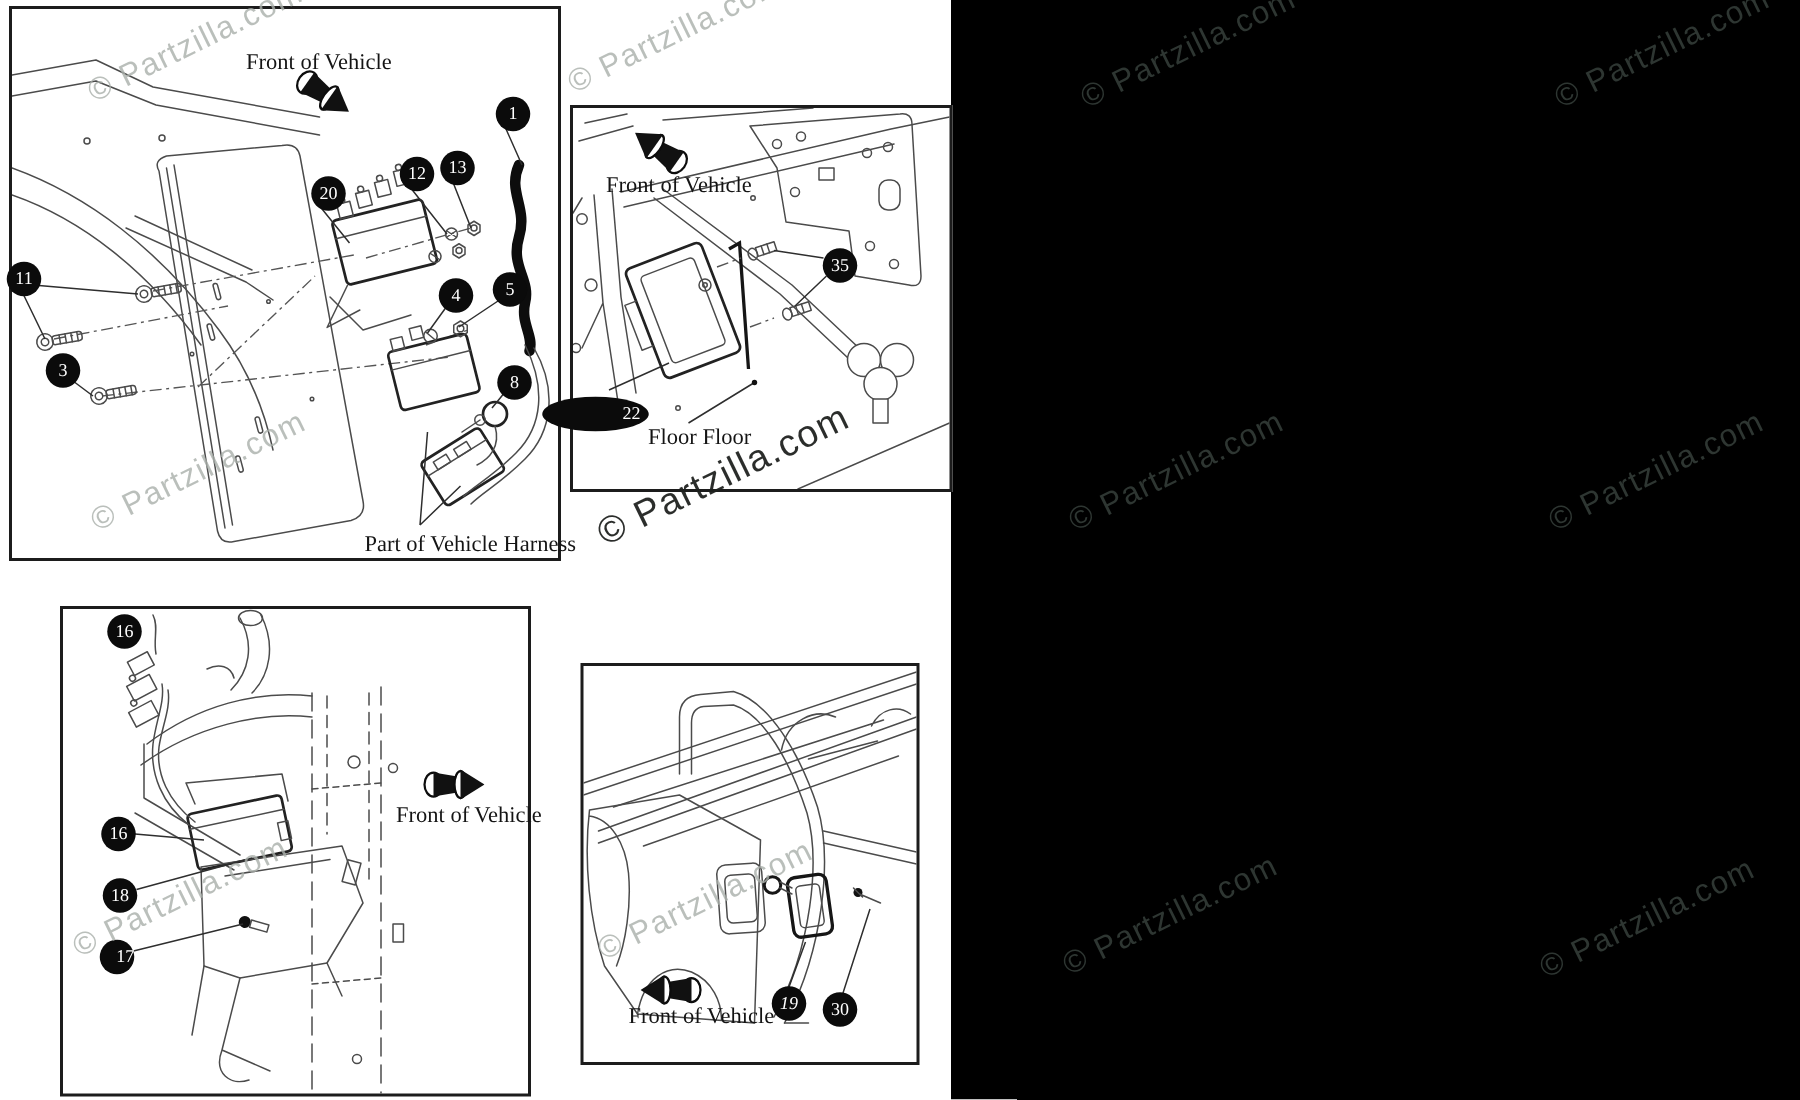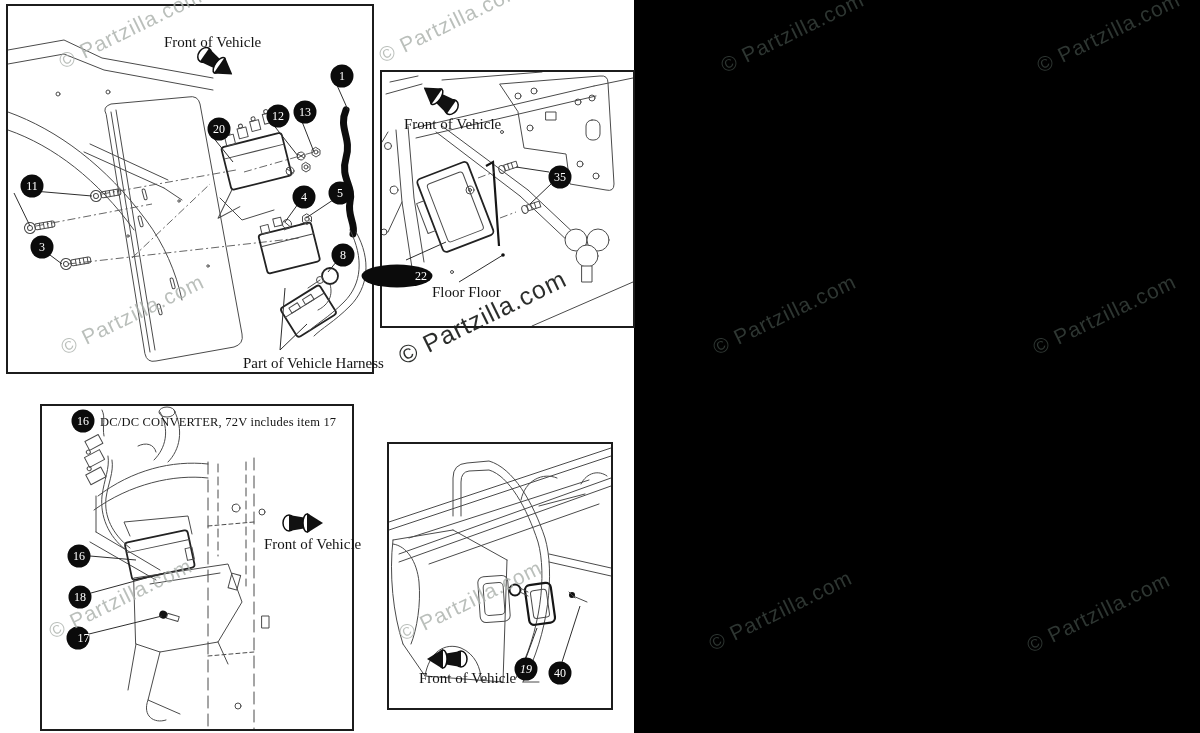--- a/index.html
+++ b/index.html
@@ -146,21 +146,21 @@
       <ellipse cx="26" cy="12" rx="4" ry="9" fill="#fff" stroke="#0d0d0d" stroke-width="1.5"></ellipse>
       <polygon class="fillb" points="26,2 42,12 26,22"></polygon>
     </g>
       </svg>
   </span>
   <span class="lbl" style="left:235px;top:349px;">Part of Vehicle Harness</span>
   <div class="co" style="left:334px;top:70px;">1</div>
   <div class="co" style="left:211px;top:123px;">20</div>
   <div class="co" style="left:270px;top:110px;">12</div>
   <div class="co" style="left:297px;top:106px;">13</div>
-  <div class="co" style="left:24px;top:180px;">11</div>
+  <div class="co" style="left:8px;top:180px;">11</div>
   <div class="co" style="left:34px;top:241px;">3</div>
   <div class="co" style="left:296px;top:191px;">4</div>
   <div class="co" style="left:332px;top:187px;">5</div>
   <div class="co" style="left:335px;top:249px;">8</div>
 </div>
 
 <div class="panel" style="left:380px;top:70px;width:251px;height:254px;">
   <svg class="art" width="251" height="254" viewBox="0 0 251 254">
     <path class="thin" d="M14,58 L20,130 L30,196 M26,54 L32,126 L42,190 M20,130 L6,160"></path>
     <circle class="thin" cx="6" cy="74" r="3.5"></circle>
@@ -269,21 +269,20 @@
 
     <path class="thin" d="M92,172 L186,158 L200,196 L176,236 L118,246 L94,238 Z"></path>
     <path class="thin" d="M108,178 L178,167 M176,236 L186,258 M118,246 L106,294 L138,308 M94,238 L86,284 M106,294 C100,310 112,318 124,314"></path>
 
     <g transform="rotate(16 126 210)">
       <circle class="fillb" cx="121" cy="210" r="4"></circle>
       <rect class="thin" x="125" y="207.5" width="12" height="5"></rect>
     </g>
     <path class="ldr" d="M48,150 L94,154 M49,187 L126,166 M47,228 L120,210"></path>
   </svg>
-  <span class="lbl hdr" style="left:58px;top:9px;">DC/DC CONVERTER, 72V includes item 17</span>
   <span class="arrow" style="left:239px;top:105px;">
     <svg width="42" height="24" viewBox="0 0 42 24">
         <g>
       <ellipse cx="8" cy="12" rx="6" ry="8" fill="#fff" stroke="#0d0d0d" stroke-width="1.5"></ellipse>
       <polygon class="fillb" points="8,4 26,7 26,17 8,20"></polygon>
       <ellipse cx="26" cy="12" rx="4" ry="9" fill="#fff" stroke="#0d0d0d" stroke-width="1.5"></ellipse>
       <polygon class="fillb" points="26,2 42,12 26,22"></polygon>
     </g>
       </svg>
   </span>
@@ -328,21 +327,21 @@
         <g>
       <ellipse cx="8" cy="12" rx="6" ry="8" fill="#fff" stroke="#0d0d0d" stroke-width="1.5"></ellipse>
       <polygon class="fillb" points="8,4 26,7 26,17 8,20"></polygon>
       <ellipse cx="26" cy="12" rx="4" ry="9" fill="#fff" stroke="#0d0d0d" stroke-width="1.5"></ellipse>
       <polygon class="fillb" points="26,2 42,12 26,22"></polygon>
     </g>
       </svg>
   </span>
   <span class="lbl" style="left:30px;top:226px;">Front of Vehicle</span>
   <div class="co" style="left:137px;top:225px;font-style:italic;">19</div>
-  <div class="co" style="left:171px;top:229px;">40</div>
+  <div class="co" style="left:171px;top:229px;">30</div>
 </div>
 
 <span class="wm wm-light" style="left:60px;top:52px;">© Partzilla.com</span>
 <span class="wm wm-light" style="left:380px;top:46px;">© Partzilla.com</span>
 <span class="wm wm-light" style="left:62px;top:338px;">© Partzilla.com</span>
 <span class="wm wm-strong" style="left:400px;top:345px;">© Partzilla.com</span>
 <span class="wm wm-light" style="left:50px;top:622px;">© Partzilla.com</span>
 <span class="wm wm-light" style="left:400px;top:624px;">© Partzilla.com</span>
 <span class="wm wm-black" style="left:722px;top:56px;">© Partzilla.com</span>
 <span class="wm wm-black" style="left:1038px;top:56px;">© Partzilla.com</span>

